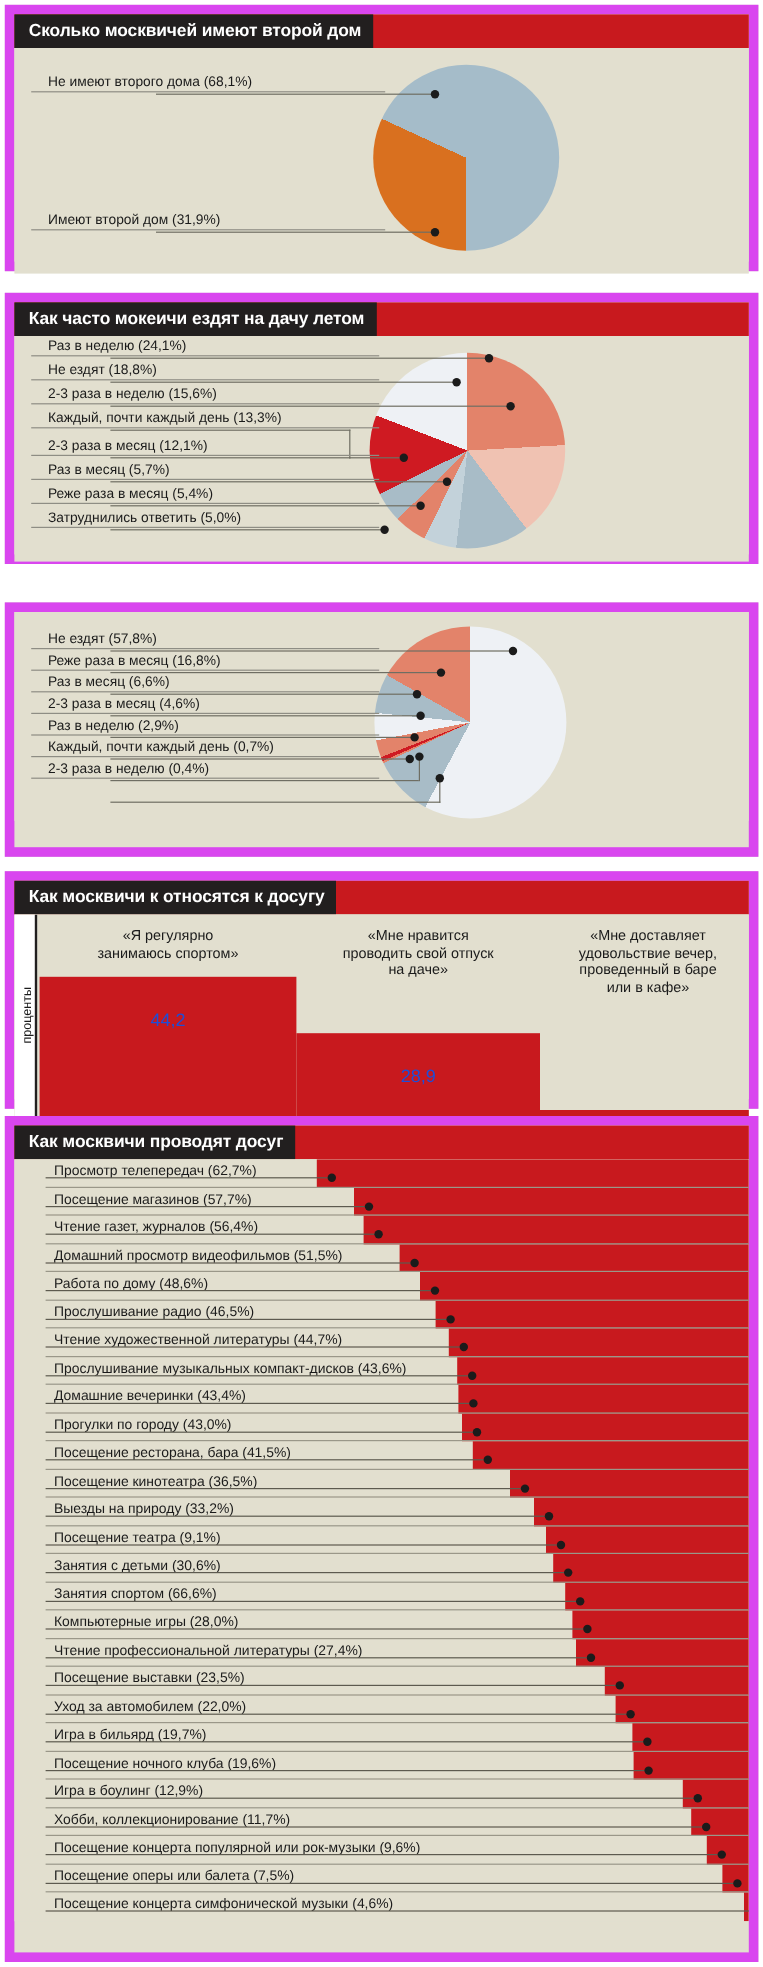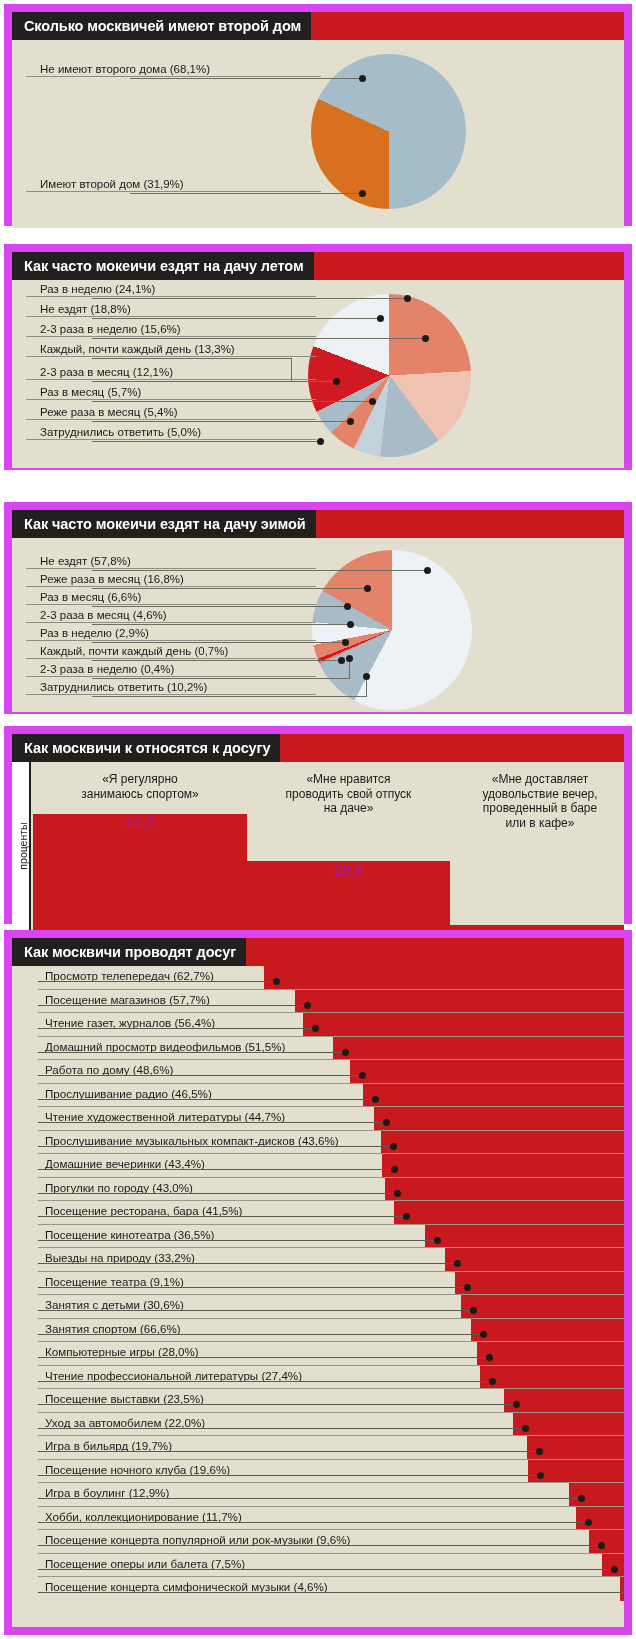--- a/index.html
+++ b/index.html
@@ -21,21 +21,21 @@
 
   .pie{position:absolute;border-radius:50%;}
 
   
   .s4body{position:relative;height:187px;background:#e2dfcf;overflow:hidden;}
   .s4axis{position:absolute;left:0;top:0;width:19px;height:100%;background:#ffffff;border-right:2px solid #221f1f;box-sizing:border-box;}
   .s4axislbl{position:absolute;left:-22px;top:78px;width:66px;text-align:center;font-size:10.5px;color:#1b1b1b;
       transform:rotate(-90deg);transform-origin:center center;white-space:nowrap;}
   .s4col{position:absolute;bottom:0;background:#c8191e;}
   .s4cap{position:absolute;text-align:center;font-size:12px;color:#1b1b1b;line-height:14.5px;}
-  .s4val{position:absolute;text-align:center;font-size:15px;color:#a21caf;}
+  .s4val{position:absolute;text-align:center;font-size:15px;color:#1d4ed8;margin-top:28px;}
 
   
   .s5body{position:relative;background:#e2dfcf;overflow:hidden;}
   .s5row{position:relative;height:23.5px;}
   .s5bar{position:absolute;top:0;bottom:0;right:0;background:#c8191e;}
   .s5txt{position:absolute;left:33px;top:3px;font-size:11.6px;color:#1b1b1b;white-space:nowrap;z-index:3;}
   .s5rule{position:absolute;left:26px;right:0;bottom:0;height:1px;background:#9a9789;z-index:2;}
   .s5lead{position:absolute;height:1px;background:#5d5a4f;z-index:4;}
   .s5dot{position:absolute;width:7px;height:7px;border-radius:50%;background:#1b1b1b;z-index:5;}
 </style>
@@ -137,23 +137,20 @@
       <div class="lrow" style="top:145px;width:290px;">
         <div class="ltext">Затруднились ответить (5,0%)</div>
         <div class="lline"></div>
       </div>
       <div class="leader" style="left:80px;top:161px;width:228px;"></div>
       <div class="dot" style="left:305px;top:158px;"></div>
     </div>
   </div>
 
   <div class="panel" id="p3" style="top:502px;height:212px;">
-    <div class="hdr">
-      <div class="hdr-tab">Как часто мокеичи ездят на дачу эимой</div>
-    </div>
     <div class="body" style="height:174px;">
       <div class="pie" style="left:300px;top:12px;width:160px;height:160px;
            background:conic-gradient(from 0deg,
              #eef1f5 0deg 208.08deg,
              #a8bcc7 208.08deg 244.8deg,
              #e3836a 244.8deg 246.24deg,
              #cf1a22 246.24deg 248.76deg,
              #e3836a 248.76deg 259.2deg,
              #eef1f5 259.2deg 275.76deg,
              #a8bcc7 275.76deg 299.52deg,
@@ -202,24 +199,20 @@
       <div class="dot" style="left:326px;top:119px;"></div>
 
       <div class="lrow" style="top:124px;width:290px;">
         <div class="ltext">2-3 раза в неделю (0,4%)</div>
         <div class="lline"></div>
       </div>
       <div class="leader" style="left:80px;top:140px;width:257px;"></div>
       <div class="vseg" style="left:337px;top:120px;height:21px;"></div>
       <div class="dot" style="left:334px;top:117px;"></div>
 
-      <div class="lrow" style="top:142px;width:290px;">
-        <div class="ltext">Затруднились ответить (10,2%)</div>
-        <div class="lline"></div>
-      </div>
       <div class="leader" style="left:80px;top:158px;width:275px;"></div>
       <div class="vseg" style="left:354px;top:138px;height:21px;"></div>
       <div class="dot" style="left:351px;top:135px;"></div>
     </div>
   </div>
 
   <div class="panel" id="p4" style="top:726px;height:198px;">
     <div class="hdr">
       <div class="hdr-tab">Как москвичи к относятся к досугу</div>
     </div>

